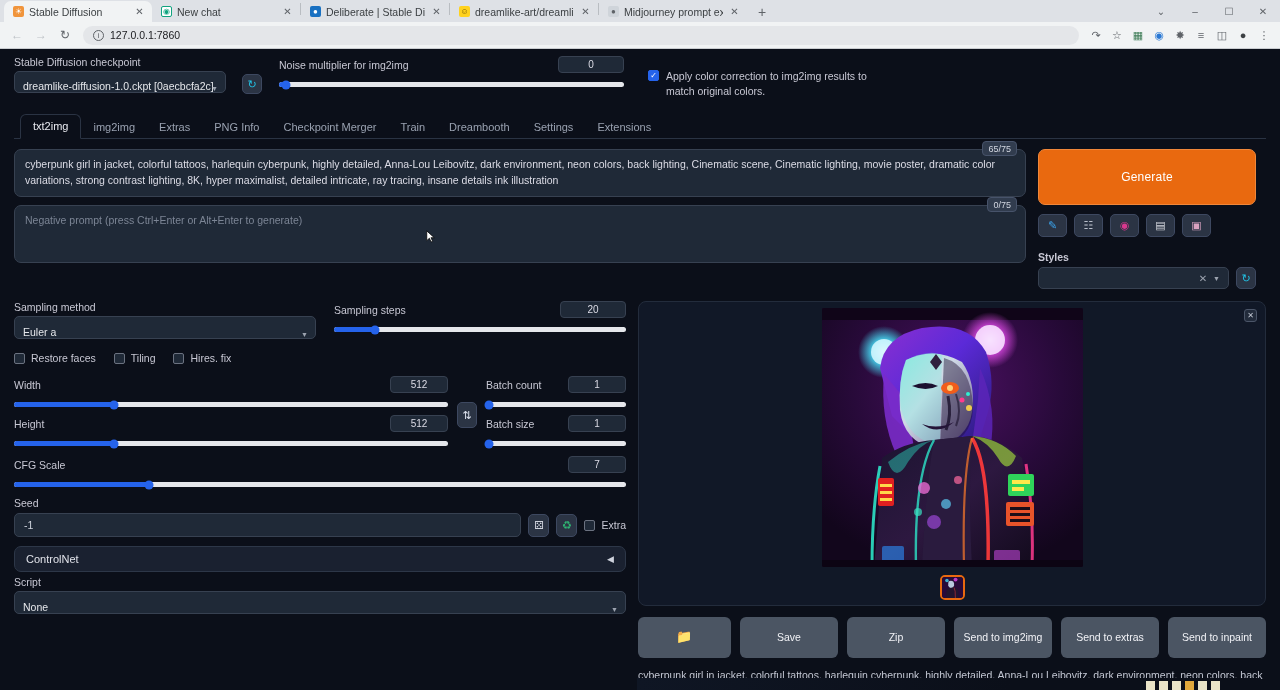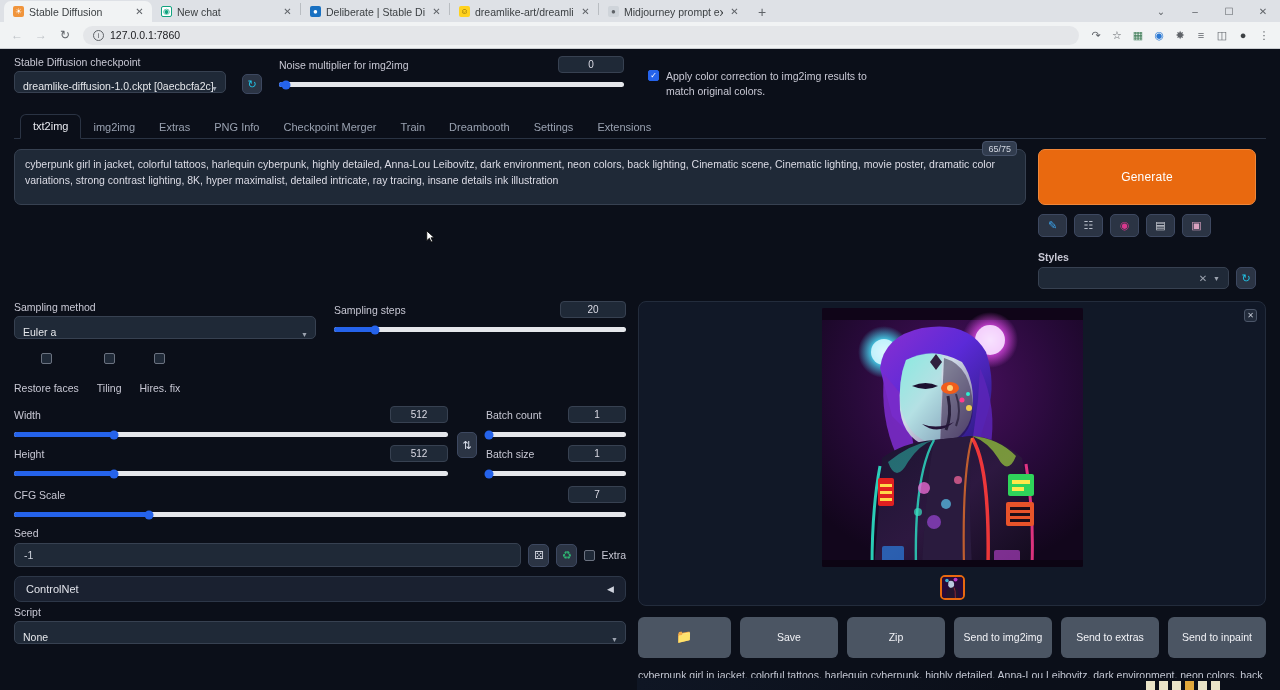--- a/index.html
+++ b/index.html
@@ -144,21 +144,21 @@
   .main {
     display: flex; padding: 10px 14px 0 14px; gap: 12px;
   }
   .prompt-col { width: 1012px; position: relative; }
 
   .promptbox {
     background: #1f2937; border: 1px solid #374151; border-radius: 7px;
     padding: 7px 10px; color: #dcdce6; font-size: 10.5px; line-height: 1.45;
     position: relative;
   }
-  .promptbox.pos { height: 56px; }
+  .promptbox.pos { height: 48px; }
   .promptbox.neg { height: 58px; margin-top: 8px; color: #7c8595; }
   .token-pill {
     position: absolute; right: 8px; top: -9px; background: #313c4e;
     border: 1px solid #47536a; border-radius: 4px; padding: 0 5px;
     font-size: 9px; color: #d2d6e0; height: 15px; line-height: 14px;
   }
 
   .right-gen { width: 218px; flex: 0 0 218px; }
   .gen-btn {
     height: 56px; background: #e9690f; border-radius: 7px;
@@ -191,21 +191,21 @@
   .settings-col { width: 612px; flex: 0 0 612px; }
   .results-col { flex: 1 1 auto; }
 
   .two-col { display: flex; gap: 0; }
   .half-l { width: 302px; flex: 0 0 302px; }
   .half-r { flex: 1 1 auto; margin-left: 18px; }
   .lbl-row { display: flex; align-items: center; justify-content: space-between; }
   .sm-label { font-size: 10.5px; color: #c8c8d4; }
 
   .chk-row { display: flex; align-items: center; gap: 7px; margin-top: 13px; }
-  .chk-item { display: flex; align-items: center; gap: 18px; font-size: 10.5px; color: #c8c8d4; flex-direction: column; }
+  .chk-item { display: flex; align-items: center; gap: 6px; font-size: 10.5px; color: #c8c8d4; }
   .chk-item + .chk-item { margin-left: 11px; }
 
   .wh-wrap { display: flex; gap: 0; margin-top: 12px; }
   .wh-left { width: 434px; flex: 0 0 434px; }
   .swap-btn {
     width: 20px; height: 26px; border-radius: 5px; background: #2b3444;
     border: 1px solid #3d4860; display: flex; align-items: center;
     justify-content: center; font-size: 11px; color: #dde2ee;
     align-self: center; margin: 0 9px;
   }
@@ -392,20 +392,24 @@
     <div class="sdtab">Dreambooth</div>
     <div class="sdtab">Settings</div>
     <div class="sdtab">Extensions</div>
   </div>
 
   <div class="main">
     <div class="prompt-col">
       <div class="promptbox pos">
         <span class="token-pill">65/75</span>
         <span>cyberpunk girl in jacket, colorful tattoos, harlequin cyberpunk, highly detailed, Anna-Lou Leibovitz, dark environment, neon colors, back lighting, Cinematic scene, Cinematic lighting, movie poster, dramatic color variations, strong contrast lighting, 8K, hyper maximalist, detailed intricate, ray tracing, insane details ink illustration</span>
+      </div>
+      <div class="promptbox neg">
+        <span class="token-pill">0/75</span>
+        <span>Negative prompt (press Ctrl+Enter or Alt+Enter to generate)</span>
       </div>
     </div>
 
     <div class="right-gen">
       <div class="gen-btn">Generate</div>
       <div class="gen-tools">
         <div class="tool-sq">
             <span style="color:#3aa0e8">✎</span>
           </div>
         <div class="tool-sq">

